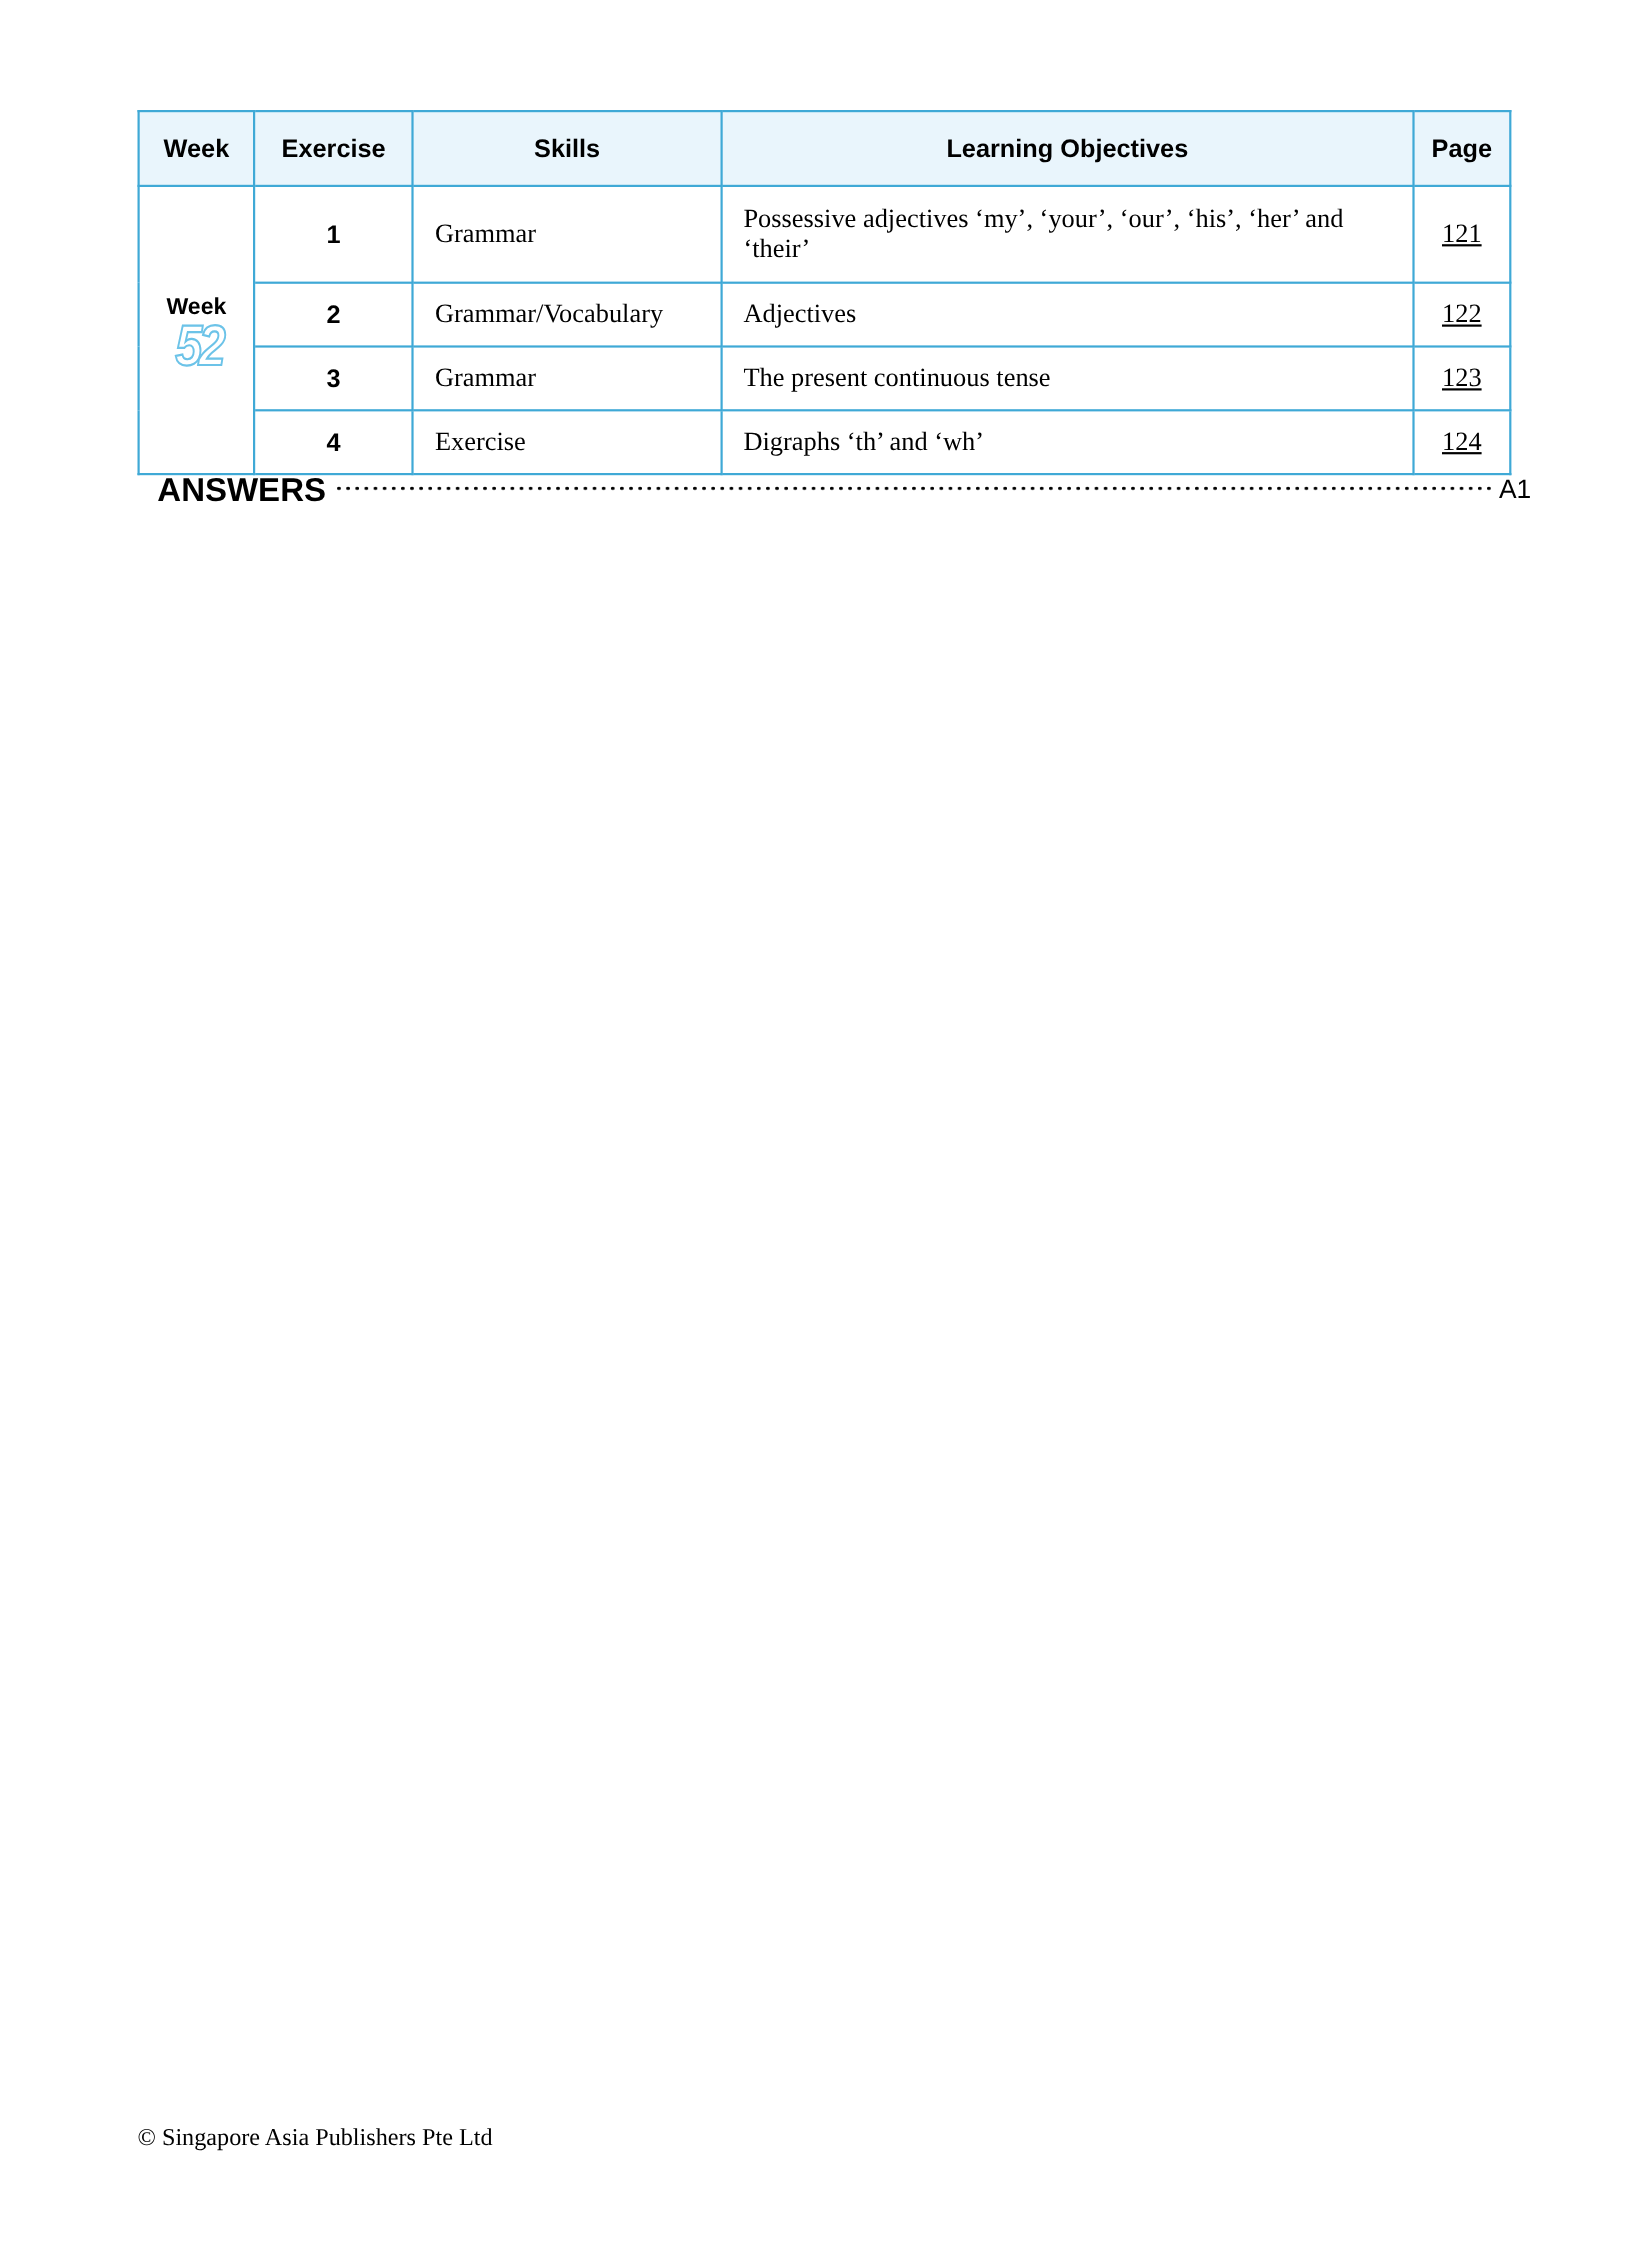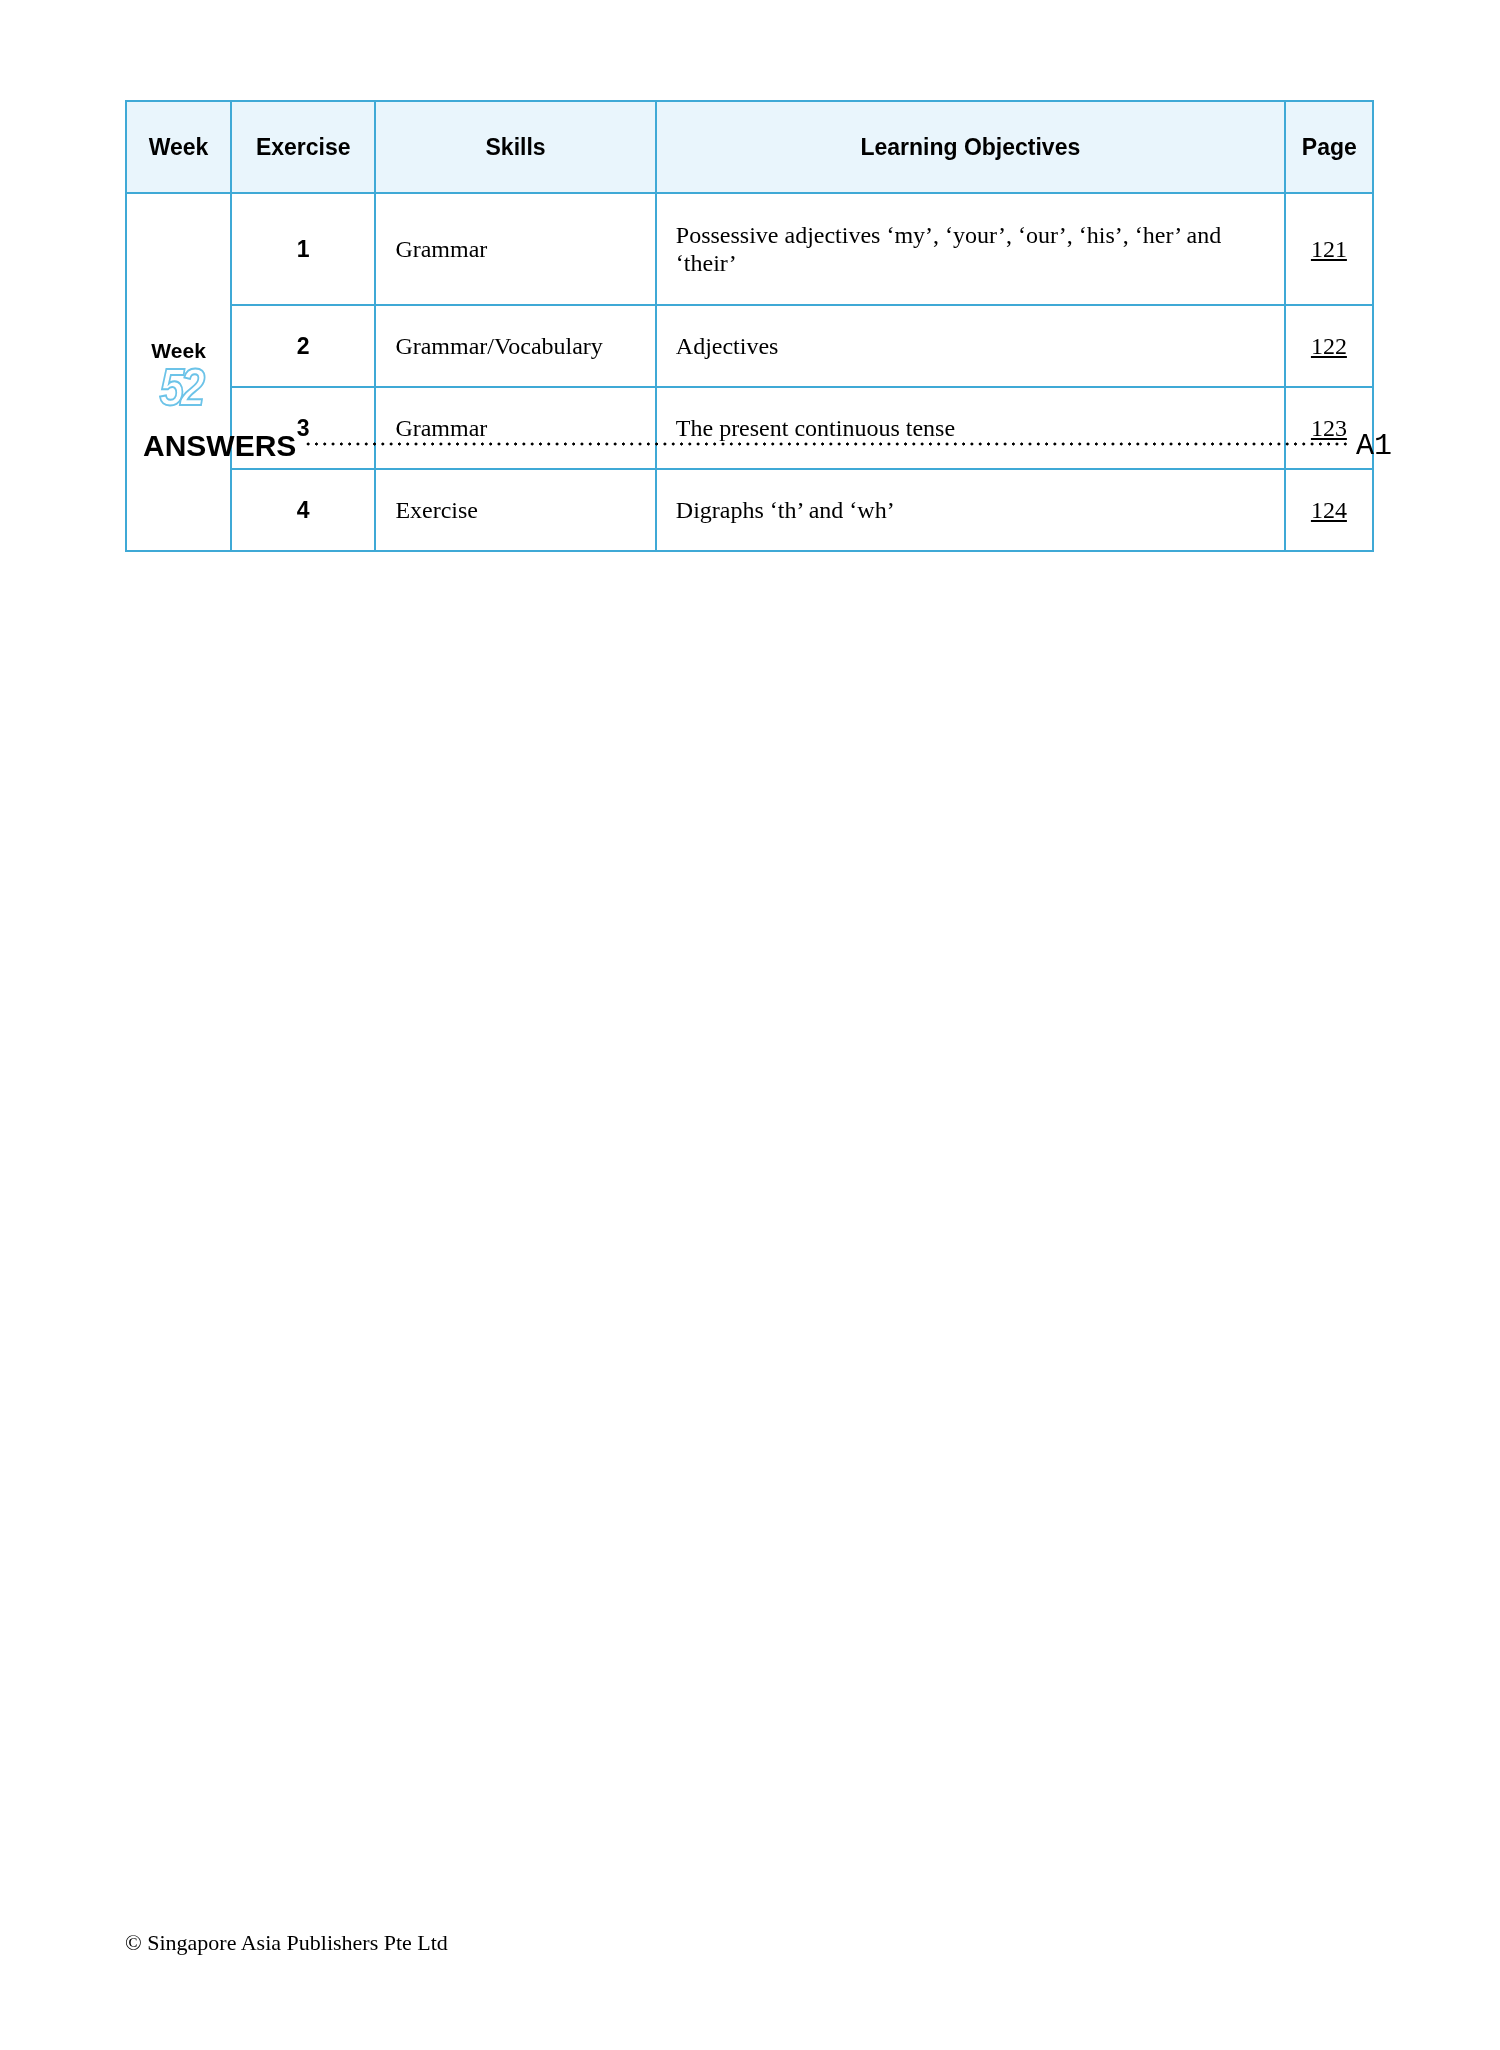--- a/index.html
+++ b/index.html
@@ -17,21 +17,21 @@
     .toc-table {
       position: absolute;
       left: 125px;
       top: 100px;
       width: 1249px;
       border-collapse: collapse;
       table-layout: fixed;
     }
     .toc-table th, .toc-table td {
       border: 2px solid #3fa9d6;
-      padding: 16px;
+      padding: 4px;
       vertical-align: middle;
     }
     .toc-table th {
       background: #e9f5fc;
       font-family: "Liberation Sans", sans-serif;
       font-weight: bold;
       font-size: 23px;
       height: 58px;
       text-align: center;
     }
@@ -108,24 +108,23 @@
     .answers-dots {
       flex: 1;
       height: 4px;
       margin: 0 6px 5px 8px;
       background-image: radial-gradient(circle, #000 1.4px, transparent 1.7px);
       background-size: 8.3px 4px;
       background-repeat: repeat-x;
       background-position: left center;
     }
     .answers-page {
-      font-size: 30px;
+      font-size: 24px;
       line-height: 34px;
       white-space: nowrap;
-      font-family: Liberation Mono, monospace;
     }
 
     .footer {
       position: absolute;
       left: 125px;
       top: 1933px;
       font-family: "Liberation Serif", serif;
       font-size: 22px;
       line-height: 20px;
       white-space: nowrap;

